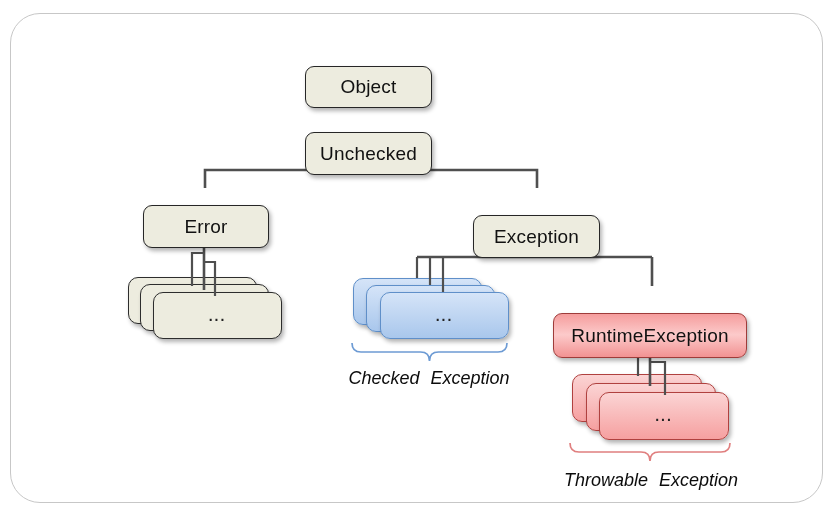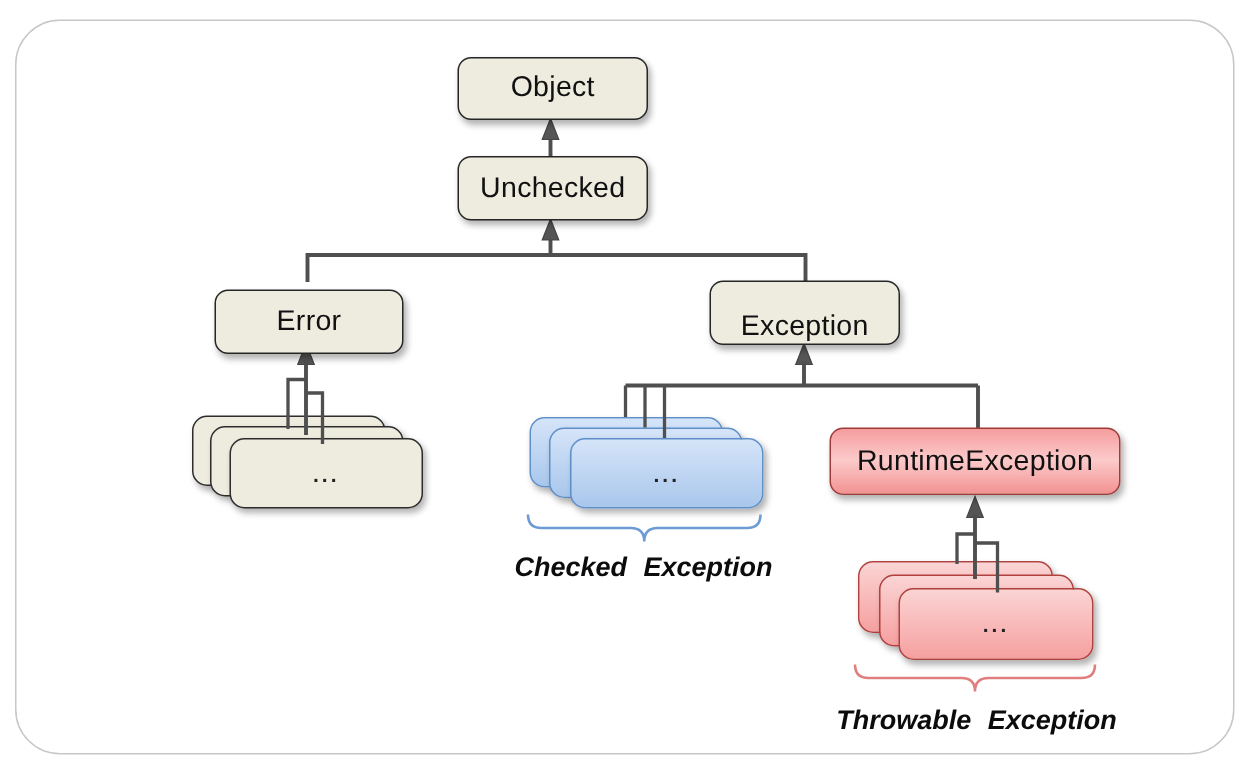--- a/index.html
+++ b/index.html
@@ -32,25 +32,26 @@
     align-items: center;
     justify-content: center;
     background: #edecdf;
     border: 1.5px solid #262626;
     border-radius: 9px;
     font-size: 19px;
     color: #111111;
     box-shadow: 2px 3px 4px rgba(0,0,0,0.30);
     z-index: 3;
     letter-spacing: 0.2px;
+    margin-top: 28px;
   }
   .node-object    { left: 305px; top: 38px;  width: 125px; height: 40px; }
   .node-throwable { left: 305px; top: 104px; width: 125px; height: 41px; }
-  .node-error     { left: 143px; top: 193px; width: 124px; height: 41px; justify-content: center; }
-  .node-exception { left: 473px; top: 187px; width: 125px; height: 41px; align-items: flex-end; }
+  .node-error     { left: 143px; top: 177px; width: 124px; height: 41px; justify-content: center; }
+  .node-exception { left: 473px; top: 187px; width: 125px; height: 41px; }
   .node-runtime {
     left: 553px; top: 285px; width: 192px; height: 43px;
     background: linear-gradient(to bottom, #f59d9d 0%, #fccaca 48%, #f29292 100%);
     border-color: #9e3c3a;
   }
   
   .card {
     position: absolute;
     width: 127px;
     height: 45px;
@@ -97,21 +98,21 @@
   .edge.thin { stroke-width: 2.2; }
   .arrowhead { fill: #555555; stroke: #454545; stroke-width: 0.8; }
   .brace-blue { stroke: #6d9bd4; stroke-width: 1.7; fill: none; }
   .brace-red  { stroke: #e07f7f; stroke-width: 1.7; fill: none; }
 
   
   .caption {
     position: absolute;
     transform: translateX(-50%);
     font-size: 18px;
-    font-weight: bold;
+    font-weight: normal;
     font-style: italic;
     color: #0c0c0c;
     white-space: nowrap;
     word-spacing: 6px;
     z-index: 4;
     text-align: center;
   }
   .caption-checked   { left: 429px; top: 368px; }
   .caption-unchecked { left: 651px; top: 470px; }
 </style>

